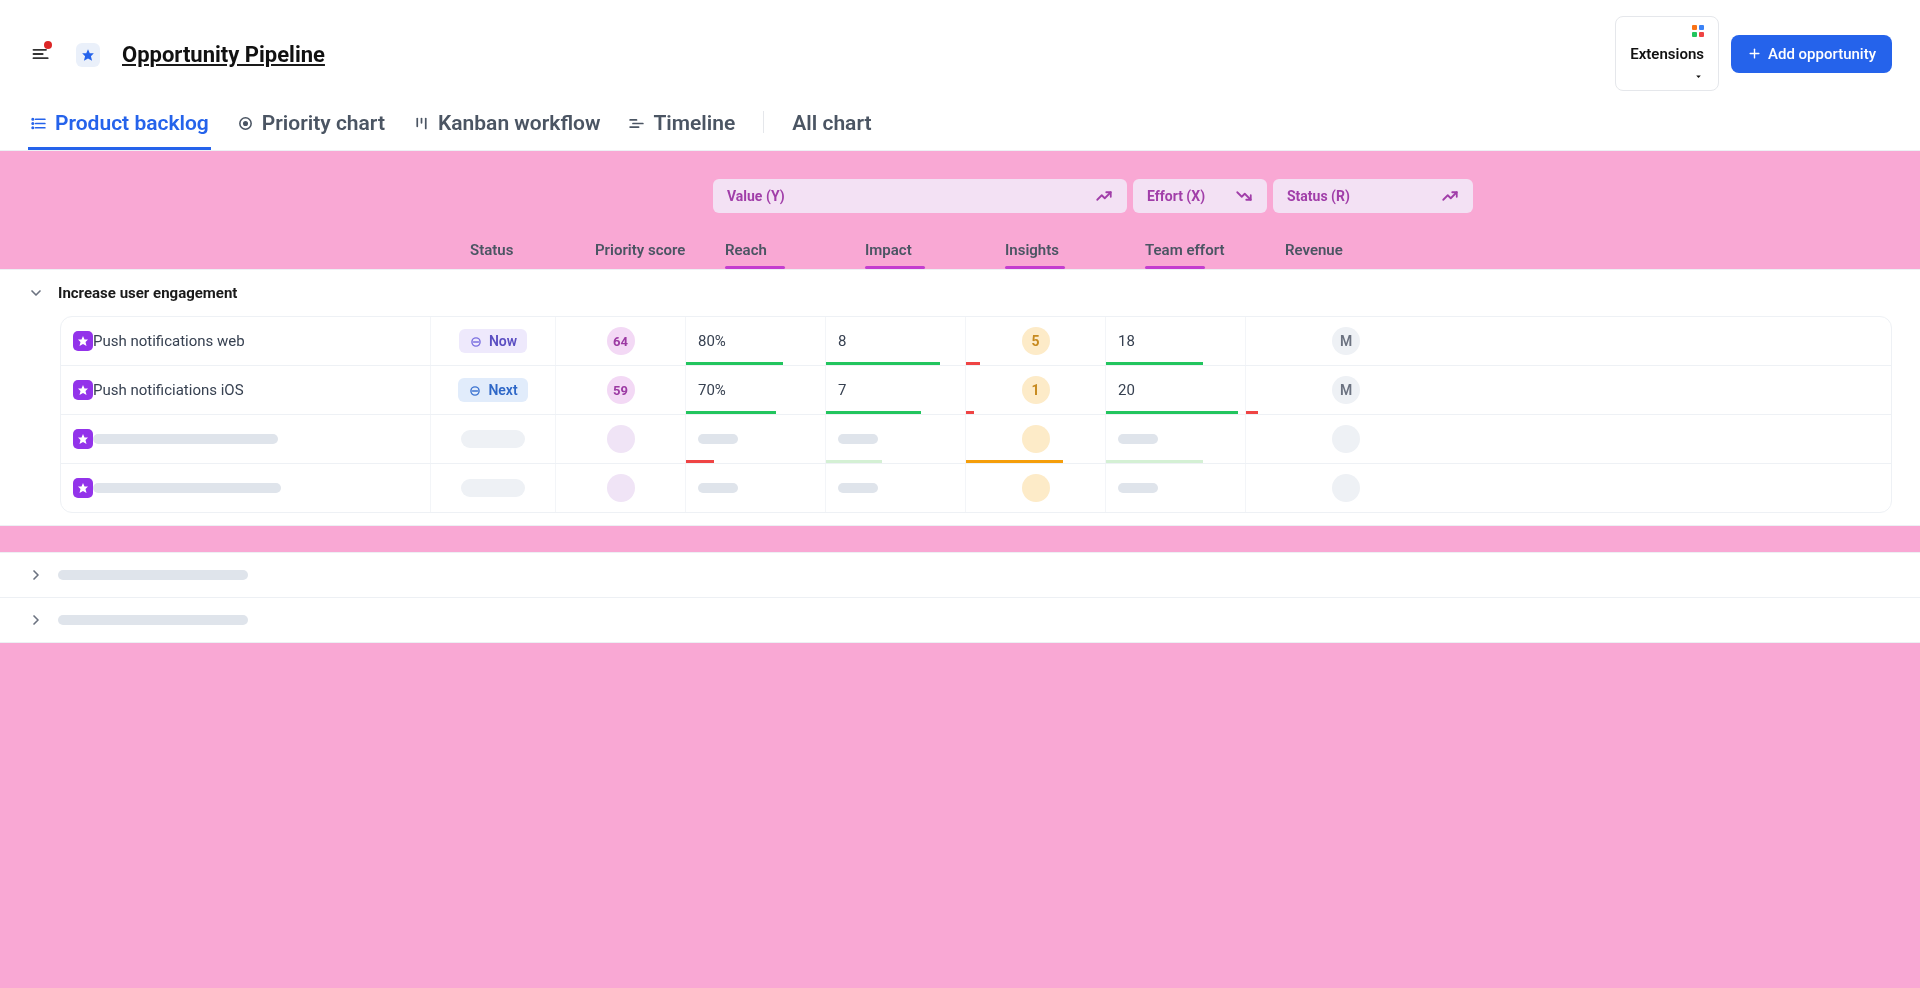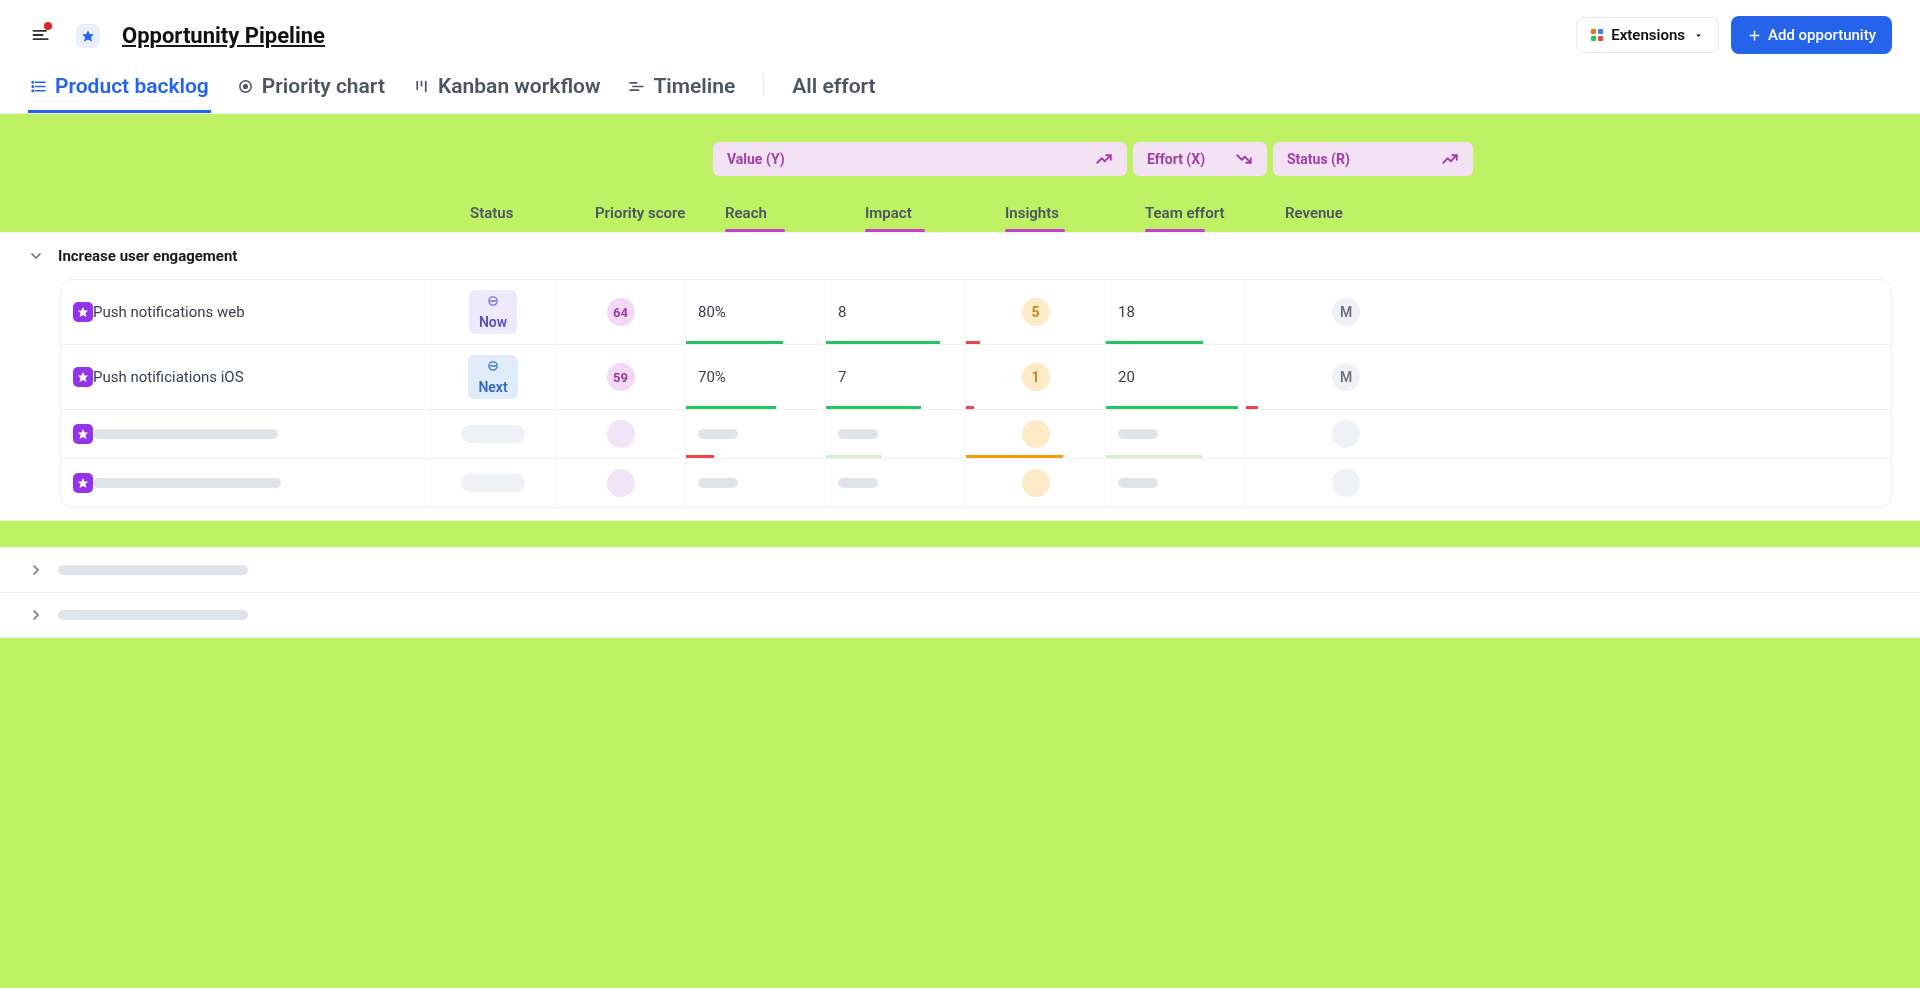--- a/index.html
+++ b/index.html
@@ -61,30 +61,31 @@
       font-weight: 700;
       color: #111;
     }
     .header-right {
       display: flex;
       align-items: center;
       gap: 12px;
     }
     .extensions-btn {
       display: flex;
-      align-items: center;
+      align-items: flex-end;
       gap: 8px;
       padding: 8px 14px;
       border: 1px solid #e5e7eb;
       border-radius: 8px;
       background: #fff;
       cursor: pointer;
       font-weight: 600;
       font-size: 15px;
       color: #111;
+      flex-direction: column;
     }
     .ext-icon {
       display: grid;
       grid-template-columns: 5px 5px;
       grid-template-rows: 5px 5px;
       gap: 2px;
     }
     .ext-icon span { width: 5px; height: 5px; border-radius: 1px; }
     .ext-icon span:nth-child(1){background:#f97316;}
     .ext-icon span:nth-child(2){background:#3b82f6;}
@@ -128,21 +129,21 @@
     .tab svg { width: 17px; height: 17px; }
     .tab-sep {
       width: 1px;
       height: 22px;
       background: #e5e7eb;
       margin: 0 2px 10px 2px;
     }
     
     .content {
       flex: 1;
-      background: #bef264;
+      background: #f9a8d4;
       padding-bottom: 40px;
     }
     .dim-row {
       display: grid;
       grid-template-columns: 430px 125px 130px 420px 140px 200px;
       padding: 28px 28px 0 28px;
       gap: 0;
     }
     .dim-pill {
       display: flex;
@@ -232,27 +233,26 @@
       border-radius: 5px;
       background: #9333ea;
       display: flex;
       align-items: center;
       justify-content: center;
       flex-shrink: 0;
     }
     .item-icon svg { fill: #fff; width: 12px; height: 12px; }
     .status-pill {
       display: inline-flex;
-      align-items: center;
+      align-items: flex-end;
       gap: 6px;
       padding: 4px 10px;
       border-radius: 6px;
       font-weight: 600;
       font-size: 14px;
-      flex-direction: column;
     }
     .status-now { background: #eee9fc; color: #5b4fc2; }
     .status-next { background: #e1ecfb; color: #2e67c7; }
     .status-dot {
       width: 14px; height:14px; border-radius:50%; display:inline-flex; align-items:center; justify-content:center;
     }
     .score-badge {
       width: 28px; height: 28px;
       border-radius: 50%;
       background: #f3d9f5;
@@ -402,21 +402,21 @@
     <div class="tab">
       <svg viewBox="0 0 24 24" fill="none" stroke="currentColor" stroke-width="2.4" stroke-linecap="round">
           <line x1="3" y1="7" x2="12" y2="7"></line>
           <line x1="7" y1="12" x2="21" y2="12"></line>
           <line x1="3" y1="17" x2="15" y2="17"></line>
         </svg>
       <span>Timeline</span>
     </div>
     <div class="tab-sep"></div>
     <div class="tab">
-      <span>All effort</span>
+      <span>All chart</span>
     </div>
   </div>
 
   <div class="content">
 
     <div class="dim-row">
       <div></div>
         <div></div>
         <div></div>
       <div class="dim-pill">

